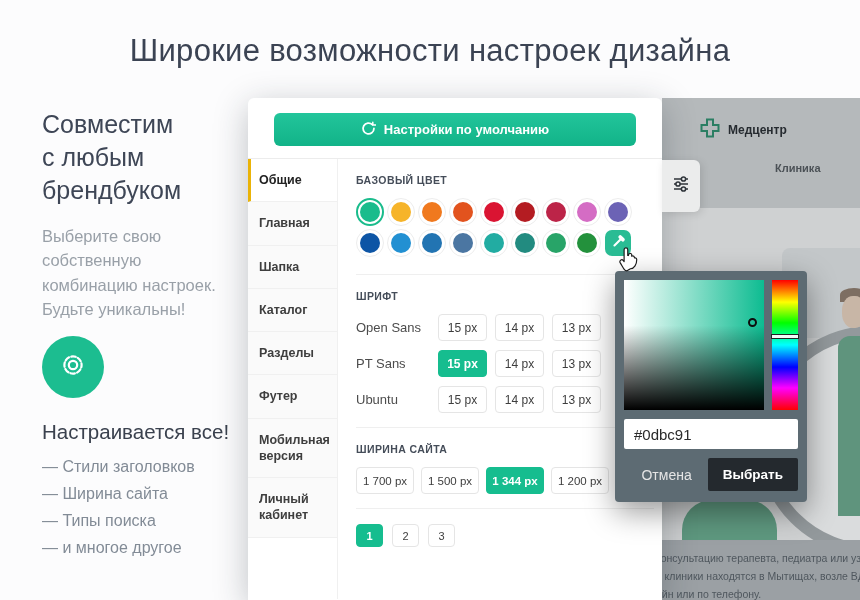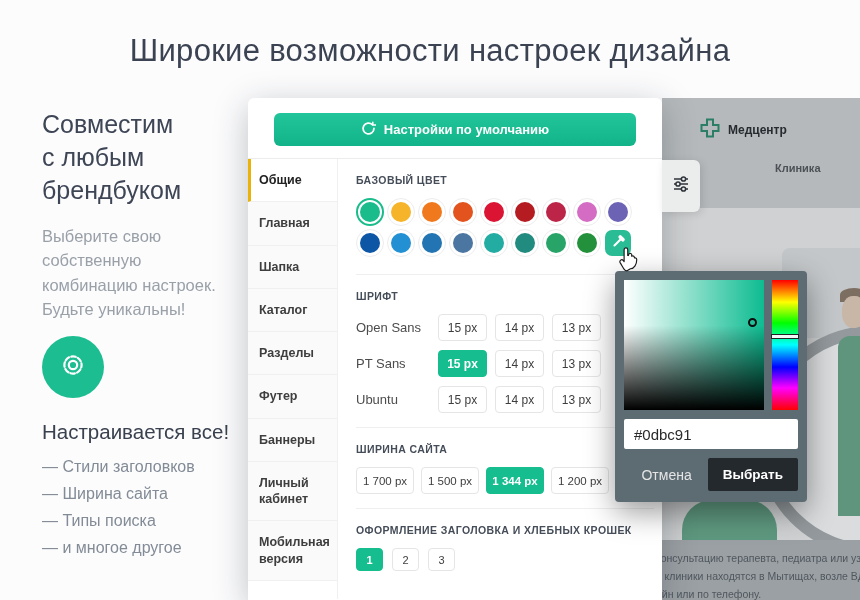--- a/index.html
+++ b/index.html
@@ -152,23 +152,22 @@
       </button>
     </div>
     <div class="panel-body">
       <div class="menu">
         <div class="menu-item active">Общие</div>
         <div class="menu-item">Главная</div>
         <div class="menu-item">Шапка</div>
         <div class="menu-item">Каталог</div>
         <div class="menu-item">Разделы</div>
         <div class="menu-item">Футер</div>
-        <div class="menu-item">Баннеры</div>
+        <div class="menu-item">Мобильная версия</div>
         <div class="menu-item">Личный кабинет</div>
-        <div class="menu-item">Мобильная версия</div>
       </div>
       <div class="content">
 
         <div class="section">
           <div class="sec-label">БАЗОВЫЙ ЦВЕТ</div>
           <div class="swatch-row">
             <div class="swatch selected">
                 <div class="swatch-dot" style="background: rgb(26, 188, 140);"></div>
               </div>
             <div class="swatch">
@@ -269,21 +268,20 @@
           <div class="sec-label">ШИРИНА САЙТА</div>
           <div class="btn-group" style="gap:7px;">
             <button class="width-btn">1 700 px</button>
             <button class="width-btn">1 500 px</button>
             <button class="width-btn sel-green">1 344 px</button>
             <button class="width-btn">1 200 px</button>
           </div>
         </div>
 
         <div class="section">
-          <div class="sec-label">ОФОРМЛЕНИЕ ЗАГОЛОВКА И ХЛЕБНЫХ КРОШЕК</div>
           <div class="btn-group" style="gap:9px;">
             <button class="num-btn sel-green">1</button>
             <button class="num-btn">2</button>
             <button class="num-btn">3</button>
           </div>
         </div>
 
       </div>
     </div>
   </div>

